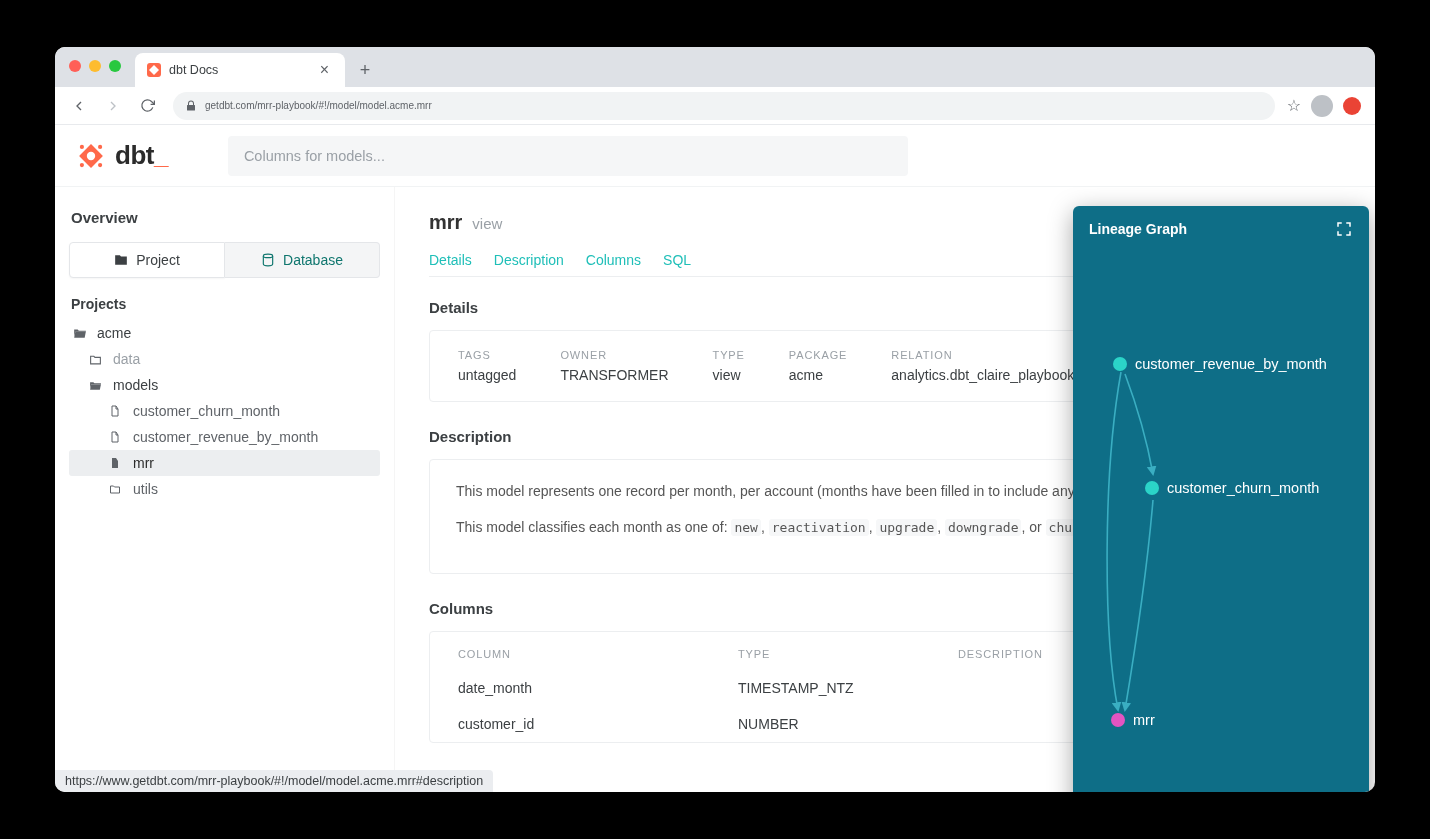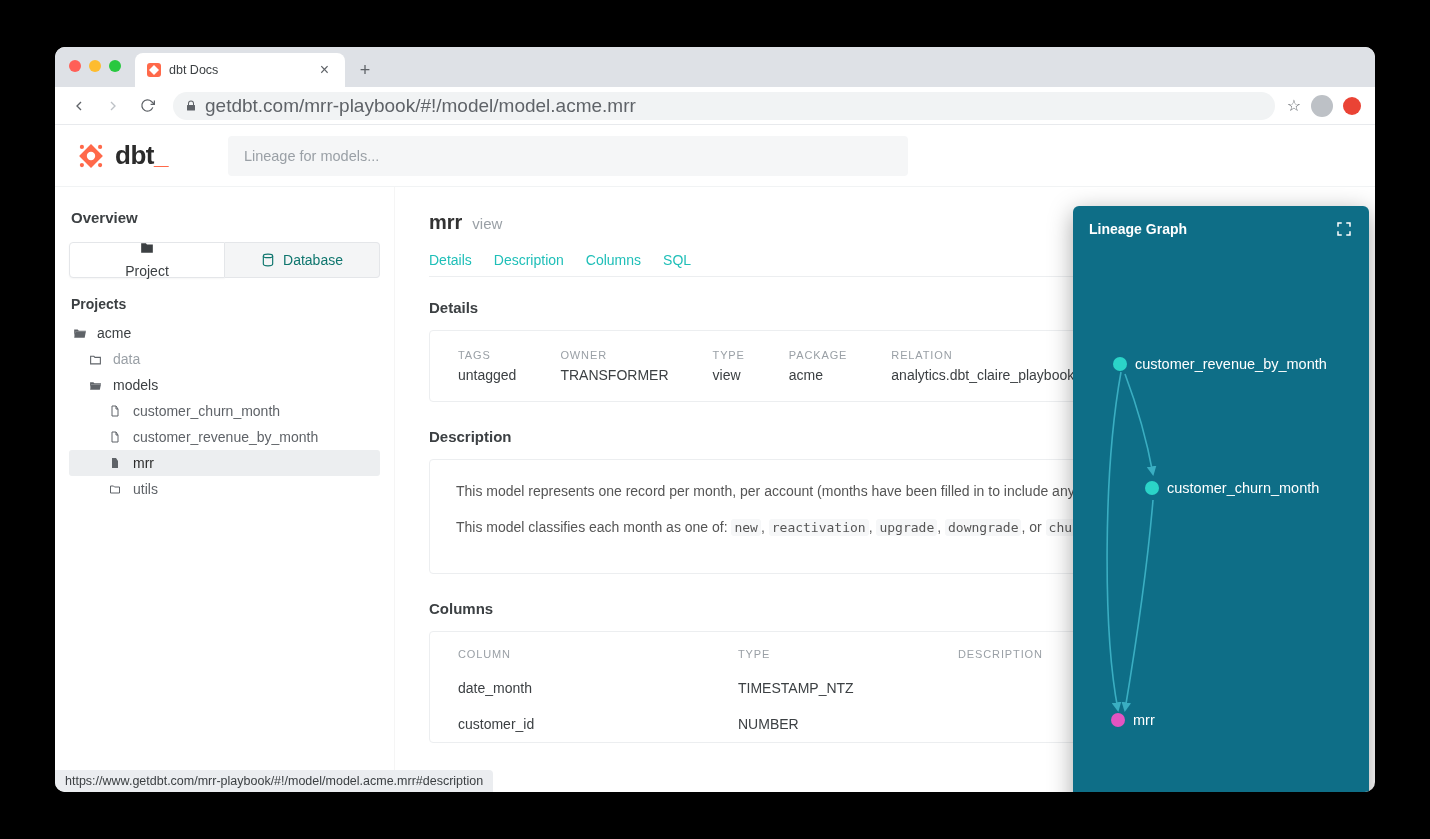--- a/index.html
+++ b/index.html
@@ -12,42 +12,42 @@
   .tdot.red{background:#ff5f57;} .tdot.yellow{background:#febc2e;} .tdot.green{background:#28c840;}
   .tab { margin-left: 70px; height: 34px; background:#fff; border-top-left-radius:8px; border-top-right-radius:8px; display:flex; align-items:center; padding: 17px 12px; gap:8px; min-width: 210px; font-size:12.5px; color:#3c4043;}
   .tab .favicon { width:14px; height:14px; background:#ff694a; border-radius:3px; position:relative;}
   .tab .favicon::before{content:""; position:absolute; inset:2px; background:#fff; clip-path: polygon(50% 0,100% 50%,50% 100%,0 50%);}
   .tab .close { margin-left:auto; font-size:16px; color:#5f6368; cursor:pointer; padding:0 4px;}
   .newtab { width:28px; height:28px; display:flex; align-items:center; justify-content:center; color:#5f6368; font-size:18px; margin-left:6px; margin-bottom:3px; cursor:pointer;}
   
   .addrbar { height: 38px; background:#fff; border-bottom:1px solid #e8eaed; display:flex; align-items:center; padding: 0 10px; gap:6px;}
   .navbtn { width:28px; height:28px; display:flex; align-items:center; justify-content:center; color:#5f6368; border-radius:50%; cursor:pointer;}
   .navbtn.disabled{ color:#bdc1c6; }
-  .urlbox { flex:1; height:28px; background:#f1f3f4; border-radius:14px; display:flex; align-items:center; padding:0 12px; gap:8px; font-size:19px; color:#5f6368; margin: 0 6px; text-align: right;}
+  .urlbox { flex:1; height:28px; background:#f1f3f4; border-radius:14px; display:flex; align-items:center; padding:0 12px; gap:8px; font-size:10px; color:#5f6368; margin: 0 6px; text-align: right;}
   .urlbox .lock{ font-size:12px; color:#5f6368;}
   .righticons { display:flex; align-items:center; gap:10px; padding-right:4px;}
   .staricon{ color:#5f6368; font-size:16px;}
   .avatar{ width:22px; height:22px; border-radius:50%; background:#bdc1c6;}
   .origami{ width:18px; height:18px; border-radius:50%; background:#ea4335;}
   
   .appheader { height:62px; display:flex; align-items:center; padding: 0 22px; gap: 60px; border-bottom:1px solid #f1f3f4;}
   .logo { display:flex; align-items:center; gap:10px;}
   .logomark{ width:28px; height:28px; position:relative;}
   .logomark svg{width:28px;height:28px;}
   .logotext { font-size:26px; font-weight:700; color:#2b2b2b; letter-spacing:-0.5px;}
   .logotext .cursor{ color:#ff694a; font-weight:700;}
   .search { flex:1; max-width:680px; height:40px; background:#f5f6f7; border-radius:4px; display:flex; align-items:center; padding:0 16px; color:#9aa0a6; font-size:14.5px;}
   
   .appbody { flex:1; display:flex; overflow:hidden; position:relative;}
   .sidebar { width:340px; padding: 22px 14px 0 14px; border-right:1px solid #f5f5f5; overflow:auto; font-size:14px; color:#3c4043;}
   .sidebar h4 { font-size:15px; font-weight:600; margin-bottom:16px; padding-left:2px;}
   .tabs-switch { display:flex; margin-bottom:18px;}
   .tabs-switch .sw { flex:1; height:36px; display:flex; align-items:center; justify-content:center; gap:8px; font-size:14px; cursor:pointer; border:1px solid #e4e6e9; background:#f4f5f6; color:#0f766e;}
   .tabs-switch .sw.active{ background:#fff; color:#3c4043; font-weight:500; box-shadow: 0 1px 2px rgba(0,0,0,0.04);}
-  .tabs-switch .sw:first-child{border-top-left-radius:4px;border-bottom-left-radius:4px;flex-direction:column;}
+  .tabs-switch .sw:first-child{border-top-left-radius:4px;border-bottom-left-radius:4px;}
   .tabs-switch .sw:last-child{border-top-right-radius:4px;border-bottom-right-radius:4px; border-left:none;}
   .section-label{ font-size:14px; font-weight:600; color:#3c4043; margin:4px 0 8px 2px;}
   .tree { list-style:none; }
   .tree li { display:flex; align-items:center; gap:8px; height:26px; padding-left:4px; border-radius:3px; cursor:pointer;}
   .tree li .icn{ width:16px; color:#5f6368; font-size:13px;}
   .tree li.depth0{ padding-left:4px;}
   .tree li.depth1{ padding-left:20px; color:#9aa0a6;}
   .tree li.depth1.solid{ color:#3c4043;}
   .tree li.depth2{ padding-left:40px; color:#5f6368;}
   .tree li.active{ background:#eceef0; color:#2b2b2b; font-weight:500;}
@@ -139,21 +139,21 @@
             <circle cx="20" cy="20" r="6" fill="#fff"></circle>
             <circle cx="7" cy="7" r="3" fill="#ff694a"></circle>
             <circle cx="33" cy="7" r="3" fill="#ff694a"></circle>
             <circle cx="7" cy="33" r="3" fill="#ff694a"></circle>
             <circle cx="33" cy="33" r="3" fill="#ff694a"></circle>
           </svg>
       </div>
       <span class="logotext"><span>dbt</span><span class="cursor">_</span></span>
     </div>
     <div class="search">
-      <span>Lineage for models...</span>
+      <span>Columns for models...</span>
     </div>
   </div>
 
   <div class="appbody">
 
     <div class="sidebar">
       <h4>Overview</h4>
       <div class="tabs-switch">
         <div class="sw active">
           <span>

